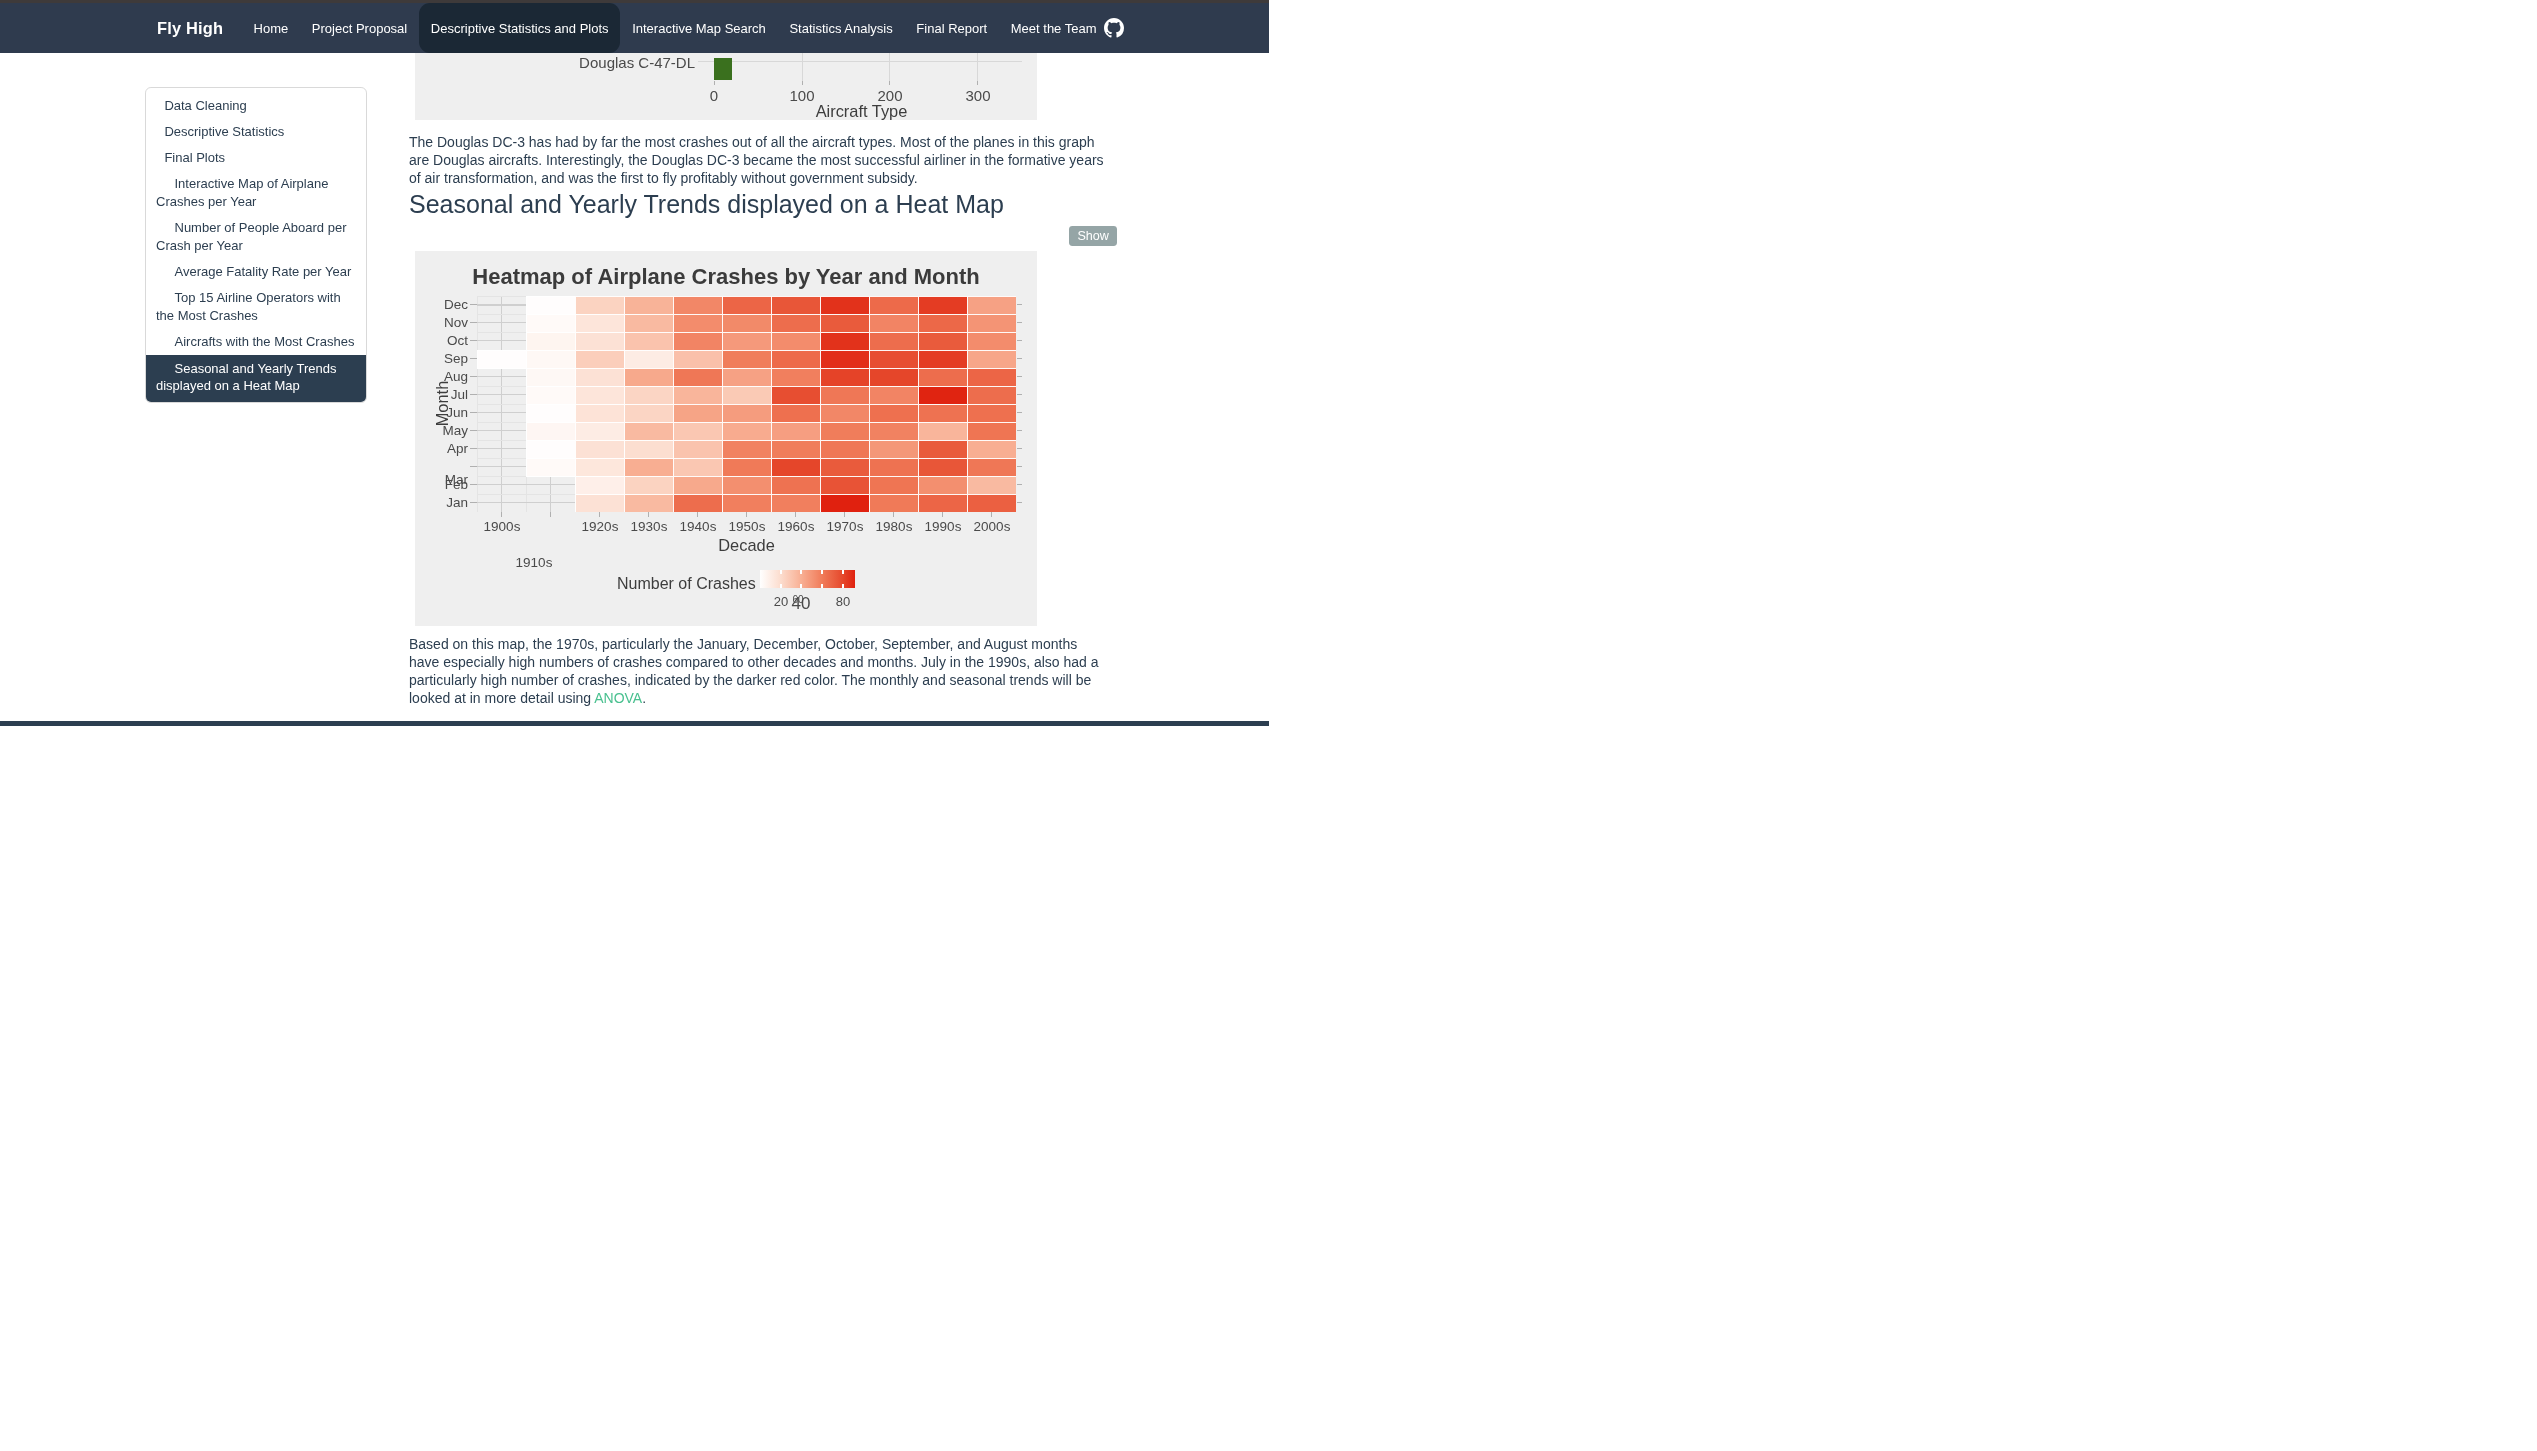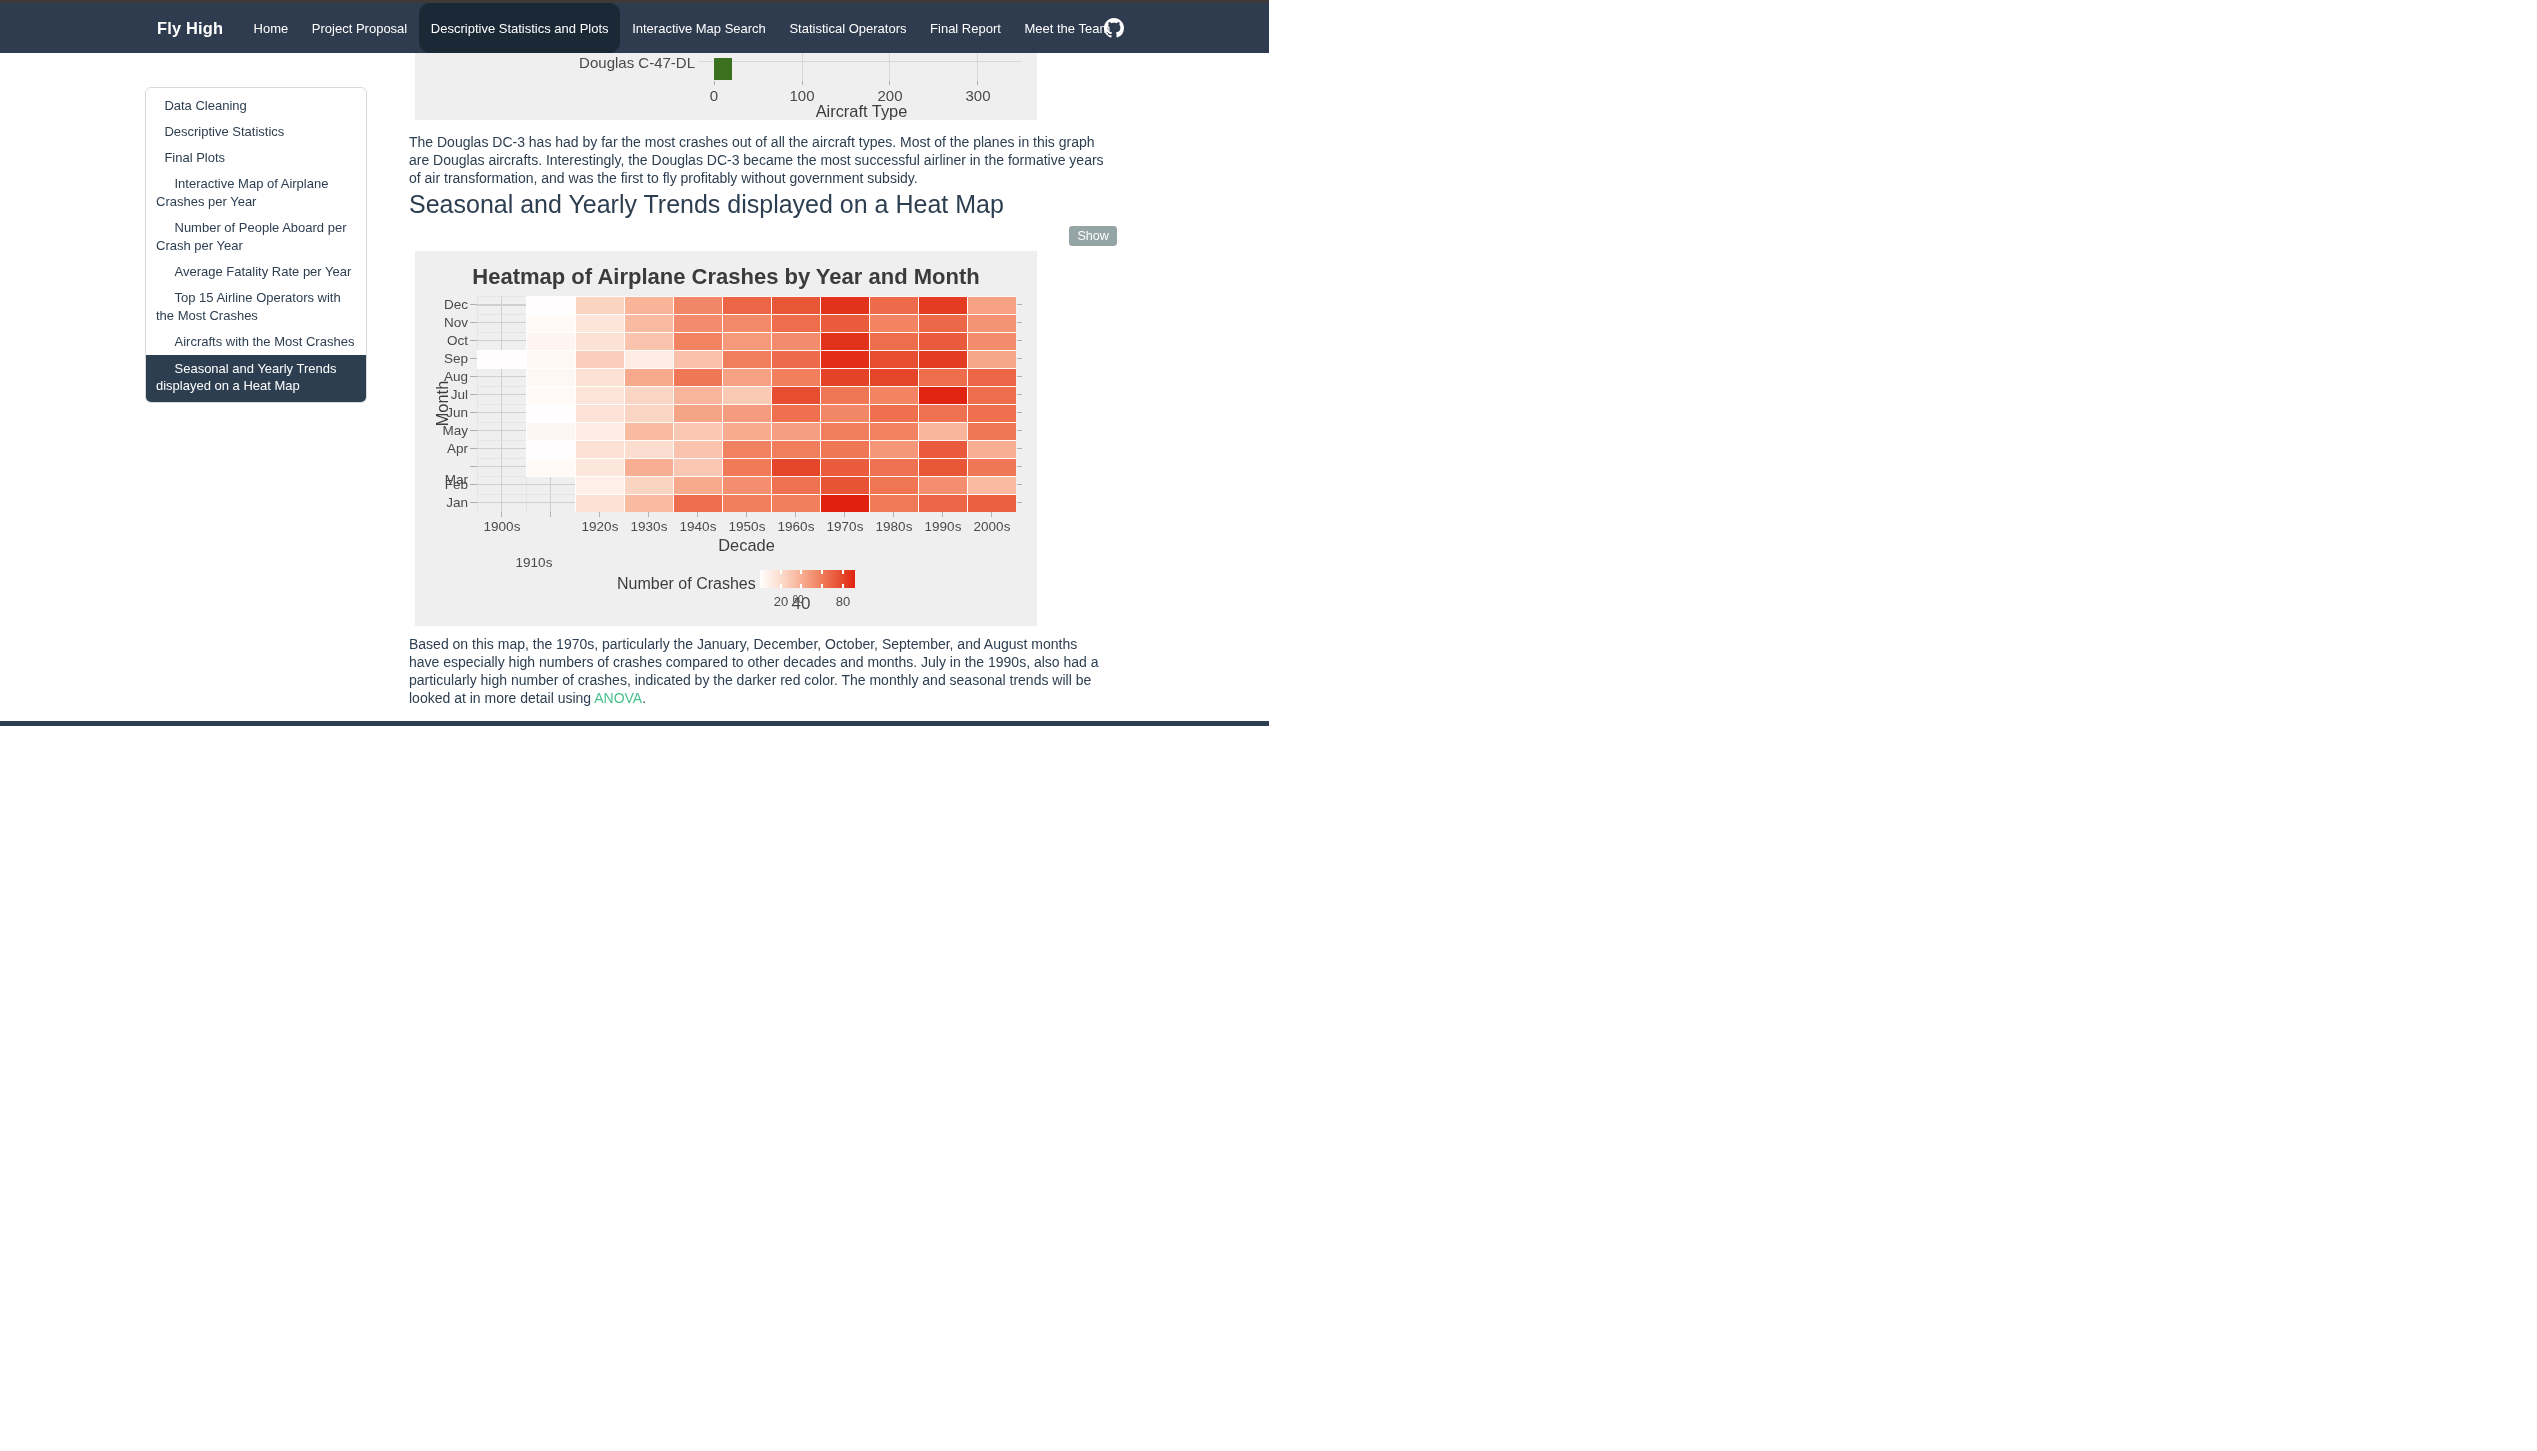--- a/index.html
+++ b/index.html
@@ -44,21 +44,21 @@
 
   <div class="abs chrome"></div>
 
   <div class="abs navbar">
     <div class="brand">Fly High</div>
     <div class="nav-items" id="nav-items">
         <div class="nav-item">Home</div>
         <div class="nav-item">Project Proposal</div>
         <div class="nav-item active">Descriptive Statistics and Plots</div>
         <div class="nav-item">Interactive Map Search</div>
-        <div class="nav-item">Statistical Operators</div>
+        <div class="nav-item">Statistics Analysis</div>
         <div class="nav-item">Final Report</div>
         <div class="nav-item">Meet the Team</div>
       </div>
     <div class="gh">
       <svg width="20" height="20" viewBox="0 0 16 16" fill="#ffffff">
         <path d="M8 0C3.58 0 0 3.58 0 8c0 3.54 2.29 6.53 5.47 7.59.4.07.55-.17.55-.38 0-.19-.01-.82-.01-1.49-2.01.37-2.53-.49-2.69-.94-.09-.23-.48-.94-.82-1.13-.28-.15-.68-.52-.01-.53.63-.01 1.08.58 1.23.82.72 1.21 1.87.87 2.33.66.07-.52.28-.87.51-1.07-1.78-.2-3.64-.89-3.64-3.95 0-.87.31-1.59.82-2.15-.08-.2-.36-1.02.08-2.12 0 0 .67-.21 2.2.82.64-.18 1.32-.27 2-.27s1.36.09 2 .27c1.53-1.04 2.2-.82 2.2-.82.44 1.1.16 1.92.08 2.12.51.56.82 1.27.82 2.15 0 3.07-1.87 3.75-3.65 3.95.29.25.54.73.54 1.48 0 1.07-.01 1.93-.01 2.2 0 .21.15.46.55.38A8.01 8.01 0 0 0 16 8c0-4.42-3.58-8-8-8z"></path>
       </svg>
     </div>
   </div>
 

